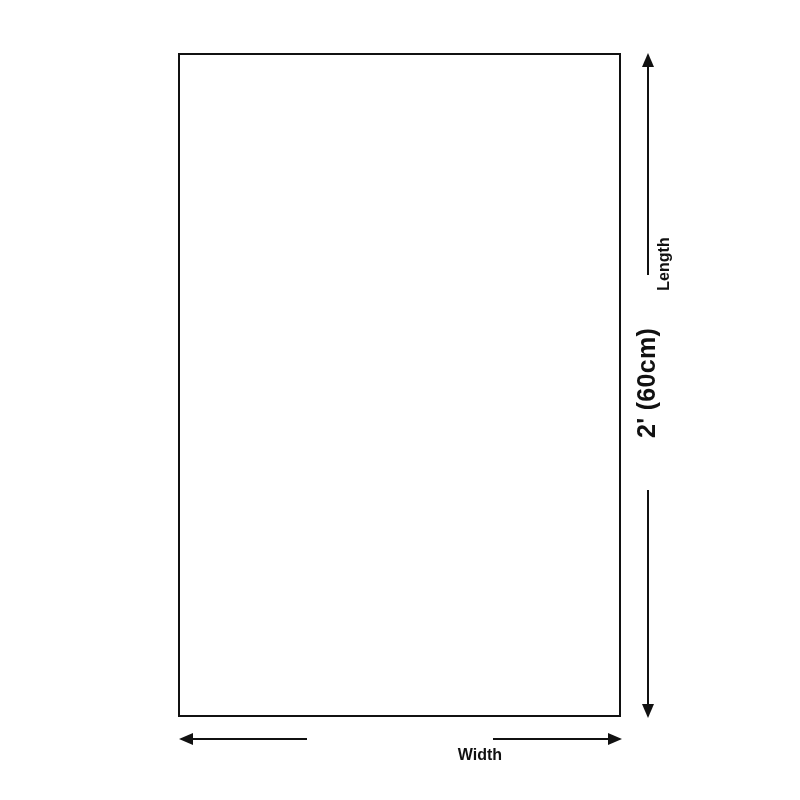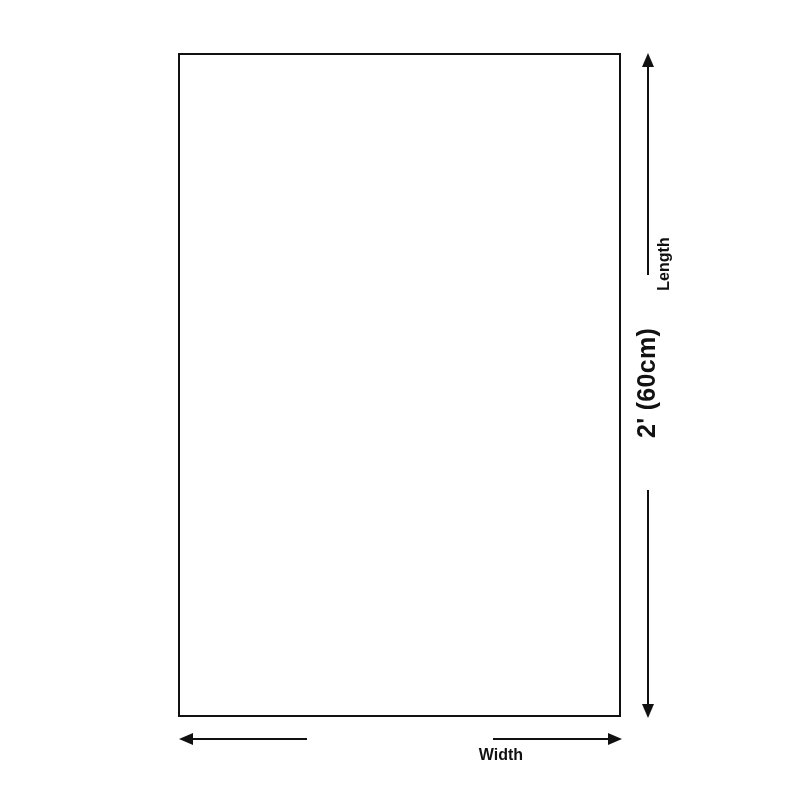--- a/index.html
+++ b/index.html
@@ -71,21 +71,21 @@
     font-weight: bold;
     color: #111111;
   }
   .lbl.big   { font-size: 25px; letter-spacing: 0.3px; }
   .lbl.small { font-size: 16px; }
   .ctr { transform: translate(-50%, -50%); }
   .rot { transform: translate(-50%, -50%) rotate(-90deg); }
   .length-axis  { left: 664px; top: 264px; }
   .length-value { left: 646px; top: 383px; }
   .width-value  { left: 401px; top: 742px; }
-  .width-axis   { left: 501px; top: 755px; }
+  .width-axis   { left: 480px; top: 755px; }
 </style>
 </head>
 <body>
 
 <div class="stage">
 
   <div class="panel"></div>
 
   <div class="vline upper"></div>
   <div class="tri tri-up"></div>

